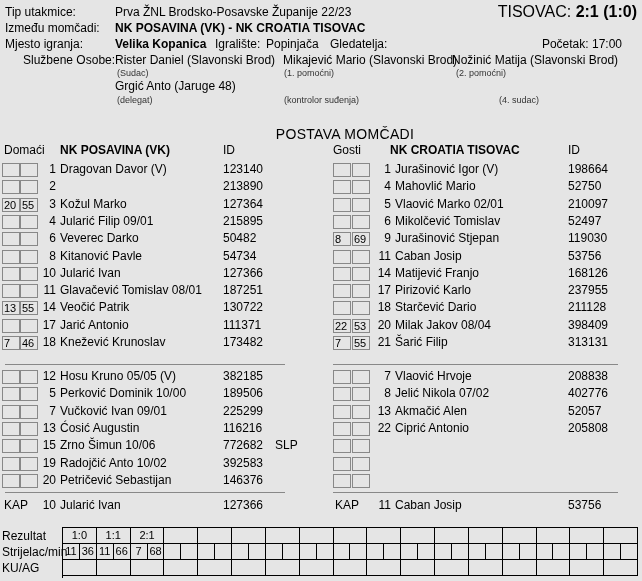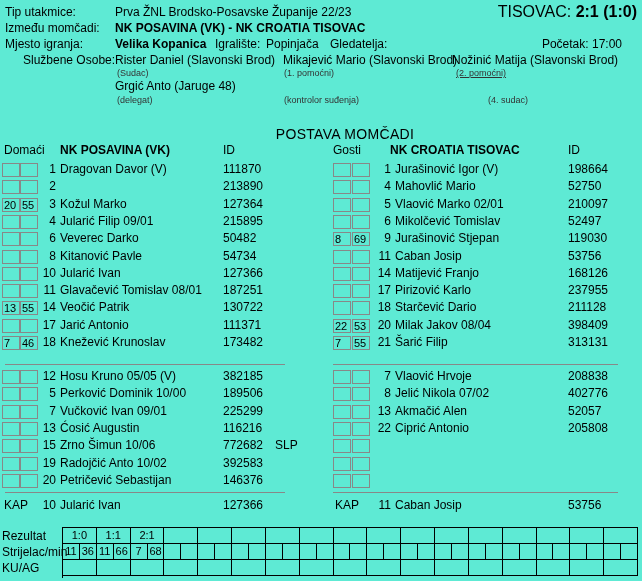--- a/index.html
+++ b/index.html
@@ -1,17 +1,17 @@
 <!DOCTYPE html>
 <html><head>
 <meta charset="utf-8">
 <style>
   html,body{margin:0;padding:0;background:#fff;}
   .page{
-    position:relative;width:642px;height:581px;background:#5eead4;color:#000;
+    position:relative;width:642px;height:581px;background:#e5e5e5;color:#000;
     font-family:"Liberation Sans", sans-serif;font-size:12px;overflow:hidden;
   }
   .abs{position:absolute;white-space:nowrap;}
   .b{font-weight:bold;}
   .small{font-size:9px;color:#333;}
   .rez{font-size:16px;}
   .title{font-size:14px;letter-spacing:.3px;margin-left:24px;}
   .sep{position:absolute;border-top:1px solid #888;height:0;}
   
   .panel{position:absolute;top:143px;width:309px;height:380px;}
@@ -67,41 +67,41 @@
     <span>Početak:</span>
     <span>17:00</span>
   </div>
 
   <div class="abs" style="left:23px;top:53px;">Službene Osobe:</div>
   <div class="abs" style="left:115px;top:53px;">Rister Daniel (Slavonski Brod)</div>
   <div class="abs" style="left:283px;top:53px;">Mikajević Mario (Slavonski Brod)</div>
   <div class="abs" style="left:452px;top:53px;">Nožinić Matija (Slavonski Brod)</div>
   <div class="abs small" style="left:117px;top:68px;">(Sudac)</div>
   <div class="abs small" style="left:284px;top:68px;">(1. pomoćni)</div>
-  <div class="abs small" style="left:456px;top:68px;text-decoration:underline;">(2. pomoćni)</div>
+  <div class="abs small" style="left:456px;top:68px;">(2. pomoćni)</div>
   <div class="abs" style="left:115px;top:79px;">Grgić Anto (Jaruge 48)</div>
   <div class="abs small" style="left:117px;top:95px;">(delegat)</div>
   <div class="abs small" style="left:284px;top:95px;">(kontrolor suđenja)</div>
-  <div class="abs small" style="left:456px;top:95px;padding-left:32px;">(4. sudac)</div>
+  <div class="abs small" style="left:467px;top:95px;padding-left:32px;">(4. sudac)</div>
 
   <div class="abs title" style="left:0;top:126px;width:642px;text-align:center;">POSTAVA MOMČADI</div>
 
   <div class="panel home" style="left:2px;">
     <div class="prow" style="top:0;">
       <span class="abs" style="left:2px;">Domaći</span>
       <span class="abs b" style="left:58px;">NK POSAVINA (VK)</span>
       <span class="abs" style="left:221px;">ID</span>
     </div>
     <div id="home-starters">
         <div class="prow" style="top: 19px;">
           <span class="box b1"></span>
           <span class="box b2"></span>
           <span class="pnum">1</span>
           <span class="pname">Dragovan Davor  (V)</span>
-          <span class="pid">111870</span>
+          <span class="pid">123140</span>
         </div>
         <div class="prow" style="top: 36.3px;">
           <span class="box b1"></span>
           <span class="box b2"></span>
           <span class="pnum">2</span>
           <span class="pid">213890</span>
         </div>
         <div class="prow" style="top: 53.6px;">
           <span class="box b1">20</span>
           <span class="box b2">55</span>

